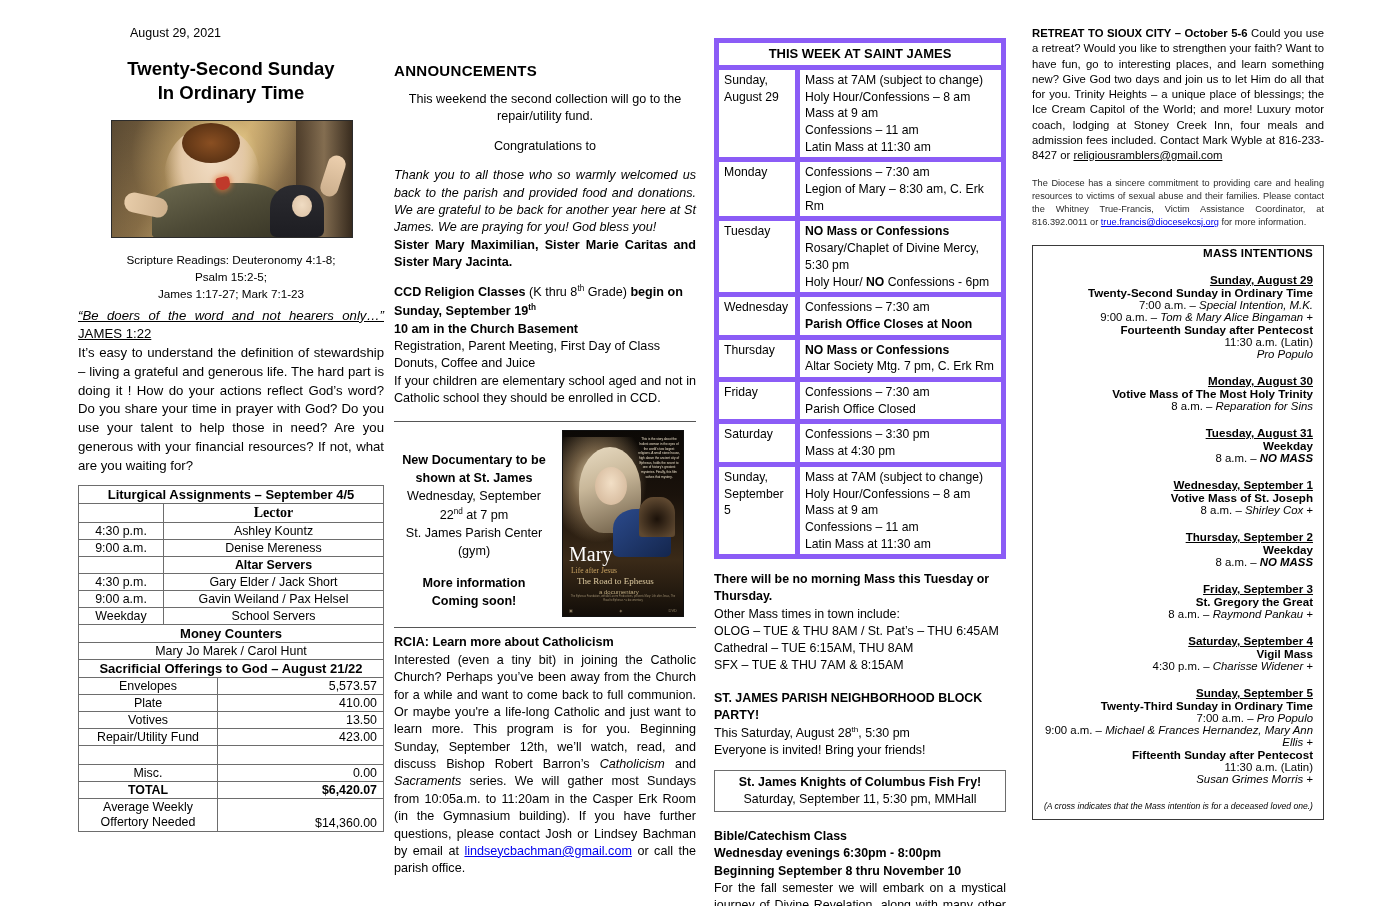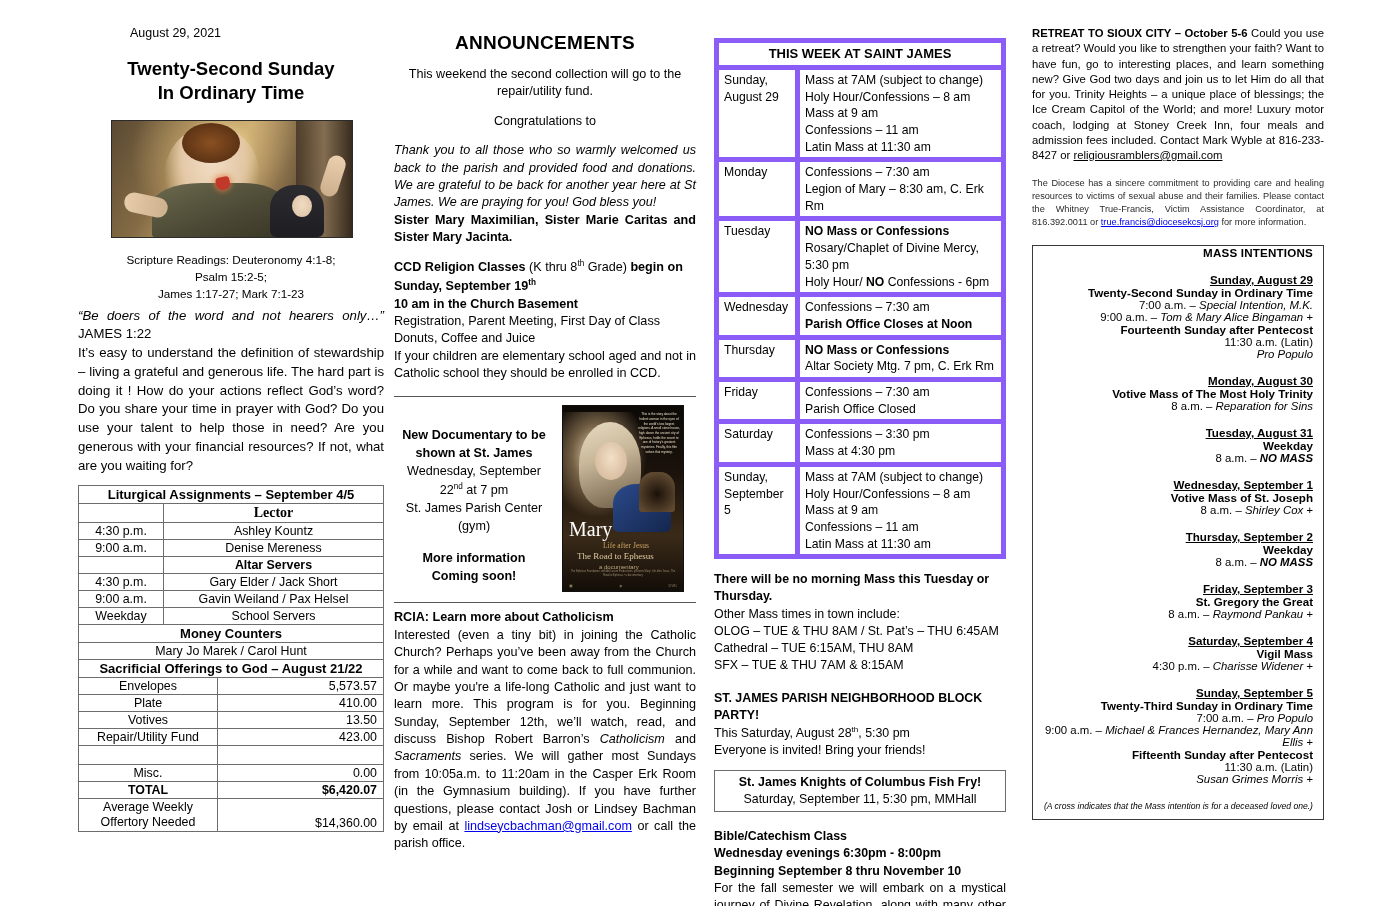--- a/index.html
+++ b/index.html
@@ -45,38 +45,38 @@
   .hero .arm { position:absolute; left:12px; top:74px; width:44px; height:20px;
     background: linear-gradient(90deg,#e8cdaa,#cdb08c); border-radius: 14px; transform: rotate(12deg); }
   .hero .nun { position:absolute; right:28px; bottom:0; width:54px; height:52px;
     background: linear-gradient(180deg,#2b2b30 0%, #1d1d22 100%); border-radius: 44% 44% 12% 12%; }
   .hero .nun-face { position:absolute; right:40px; bottom:20px; width:20px; height:22px;
     background: radial-gradient(ellipse at 50% 45%, #f0dcc3, #d9bfa2); border-radius: 50%; }
   .hero .nun-arm { position:absolute; right:10px; bottom:40px; width:18px; height:42px;
     background: linear-gradient(180deg,#eccfae,#cbae8c); border-radius: 10px; transform: rotate(18deg); }
 
   .readings { margin-top: 14px; text-align: center; font-size: 11.7px; line-height: 1.45; }
-  .quote { margin-top: 4px; font-size: 13.2px; line-height: 1.42; text-align: justify; }
+  .quote { margin-top: 4px; font-size: 13.2px; line-height: 1.42; text-align: justify; text-decoration: underline; }
   .quote i { font-style: italic; }
   .reflection { font-size: 13.2px; line-height: 1.42; text-align: justify; }
 
   table.tbl { border-collapse: collapse; width: 100%; margin-top: 10px; }
   table.tbl td, table.tbl th {
     border: 1px solid #6d6d6d; padding: 1px 4px; font-size: 12.4px; text-align: center; font-weight: normal;
   }
   .tbl .hdr { font-weight: bold; font-size: 13px; }
   .tbl .sub { font-weight: bold; }
   .tbl .lector-hdr { font-family: "Liberation Serif", serif; font-weight: bold; font-size: 14px; }
   .money td.lbl { text-align:center; }
   .money td.amt { text-align: right; padding-right: 6px; }
   .money td.bold { font-weight: bold; }
   .small2 { font-size: 11.4px; line-height:1.2; }
 
   
-  .ann-head { margin-top: 32px; text-align: center; font-weight: bold; font-size: 19px; letter-spacing: .3px; }
+  .ann-head { margin-top: 62px; text-align: left; font-weight: bold; font-size: 15px; letter-spacing: .3px; }
   .c2 { font-size: 12.6px; line-height: 1.38; }
   .c2 .ctr { text-align: center; }
   .c2 .just { text-align: justify; }
   .c2 .ital { font-style: italic; }
   .c2 b { font-weight: bold; }
   .gap { height: 12px; }
   .doc-block { margin-top: 8px; display: flex; gap: 8px; align-items: flex-start; }
   .doc-text { width: 160px; text-align: center; font-size: 12.6px; line-height: 1.42; font-weight: bold; padding-top: 22px; }
   .doc-text .reg { font-weight: normal; }
   .poster { width: 120px; height: 185px; border: 1px solid #111; position: relative; overflow: hidden;
@@ -89,21 +89,21 @@
      background: radial-gradient(ellipse at 50% 42%, #f2dfc6, #cfb193); border-radius: 50%; }
   .poster .mblue { position:absolute; left:50px; top:78px; width:58px; height:48px;
      background: linear-gradient(140deg,#2b4a8c,#14264d); border-radius: 40% 20% 10% 10%; }
   .poster .cave2 { position:absolute; right:8px; top:66px; width:36px; height:40px;
      background: radial-gradient(circle at 50% 55%, #1b1109 0%, #5e4830 75%); border-radius: 40% 40% 8% 8%; }
   .poster .ptext { position:absolute; right:3px; top:6px; width:42px; font-size:3.1px; line-height:1.5;
      color:#e7dcc6; text-align:center; }
   .poster .ptitle { position:absolute; left:6px; top:112px; color:#fff; font-size:20px;
      font-family:"Liberation Serif", serif; }
   .poster .psub1 { position:absolute; left:8px; top:135px; color:#caa463; font-size:7.5px;
-     font-family:"Liberation Serif", serif;margin-left:32px; }
+     font-family:"Liberation Serif", serif; }
   .poster .psub2 { position:absolute; left:14px; top:145px; color:#ddcaa0; font-size:9px;
      font-family:"Liberation Serif", serif; }
   .poster .psub3 { position:absolute; left:36px; top:158px; color:#bba87f; font-size:6px; }
   .poster .pcredits { position:absolute; left:6px; bottom:14px; width:108px; color:#9b8b6d;
      font-size:2.6px; line-height:1.4; text-align:center; }
   .poster .plogos { position:absolute; left:6px; bottom:3px; width:108px; color:#8d7f64;
      font-size:4px; display:flex; justify-content:space-between; }
   .hr { border:0; border-top:1px solid #555; margin: 8px 0 6px; }
 
   

